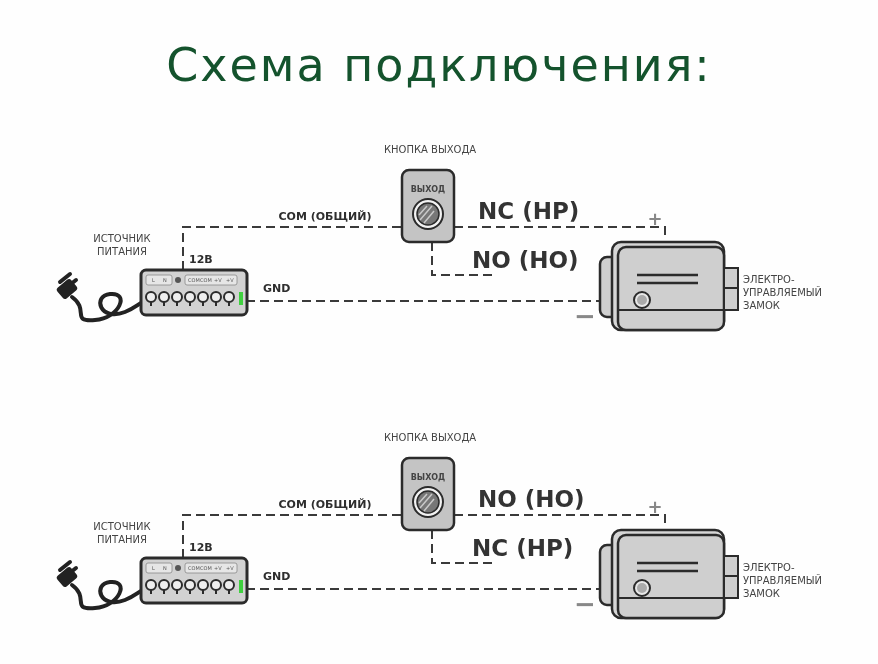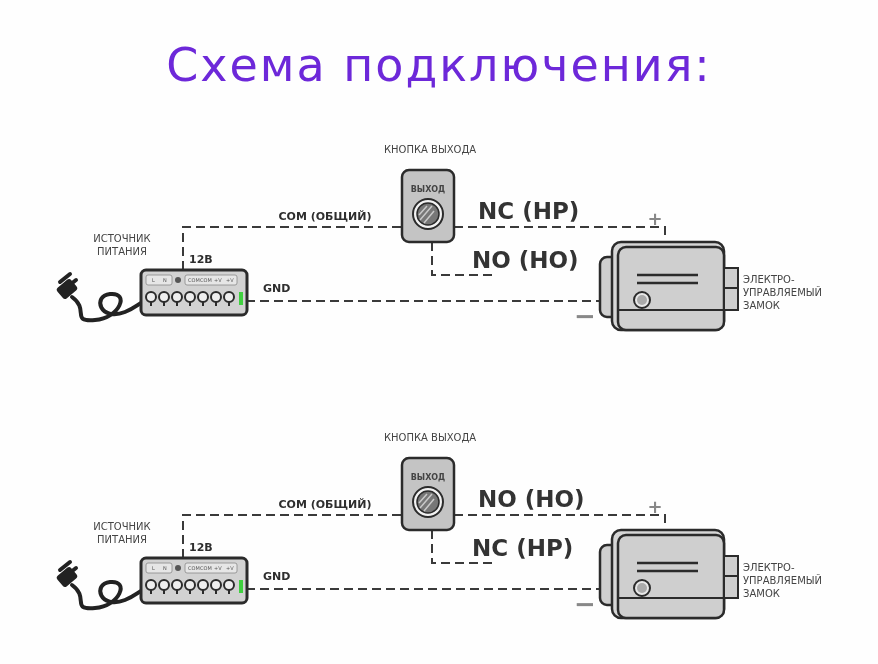--- a/index.html
+++ b/index.html
@@ -1,20 +1,20 @@
 <!DOCTYPE html>
 <html><head>
   <meta charset="utf-8">
   <style>
     html, body { margin: 0; padding: 0; background: #fefefe; }
     body { width: 878px; height: 664px; position: relative; overflow: hidden;
            font-family: "DejaVu Sans", "Liberation Sans", sans-serif; }
     .title { position: absolute; left: 0; top: 38px; width: 878px; text-align: center;
              font-family: "DejaVu Sans", sans-serif; font-size: 46px; font-weight: 400;
-             letter-spacing: 2px; color: #6d28d9; }
+             letter-spacing: 2px; color: #14532d; }
     svg.diagram { position: absolute; left: 0; width: 878px; height: 230px; overflow: visible; }
     .wire { fill: none; stroke: #3a3a3a; stroke-width: 2; stroke-dasharray: 9 5; }
     .lbl-small { font-family: "DejaVu Sans", sans-serif; font-size: 10px; fill: #444; }
     .lbl-wire { font-family: "DejaVu Sans", sans-serif; font-size: 11px; font-weight: bold; fill: #2e2e2e; }
     .lbl-big { font-family: "DejaVu Sans", sans-serif; font-size: 23px; font-weight: bold; fill: #333; }
     .lbl-btn { font-family: "DejaVu Sans", sans-serif; font-size: 8px; font-weight: bold; fill: #444; }
     .lbl-panel { font-family: "DejaVu Sans", sans-serif; font-size: 5px; fill: #555; }
   </style>
 </head>
 <body>

